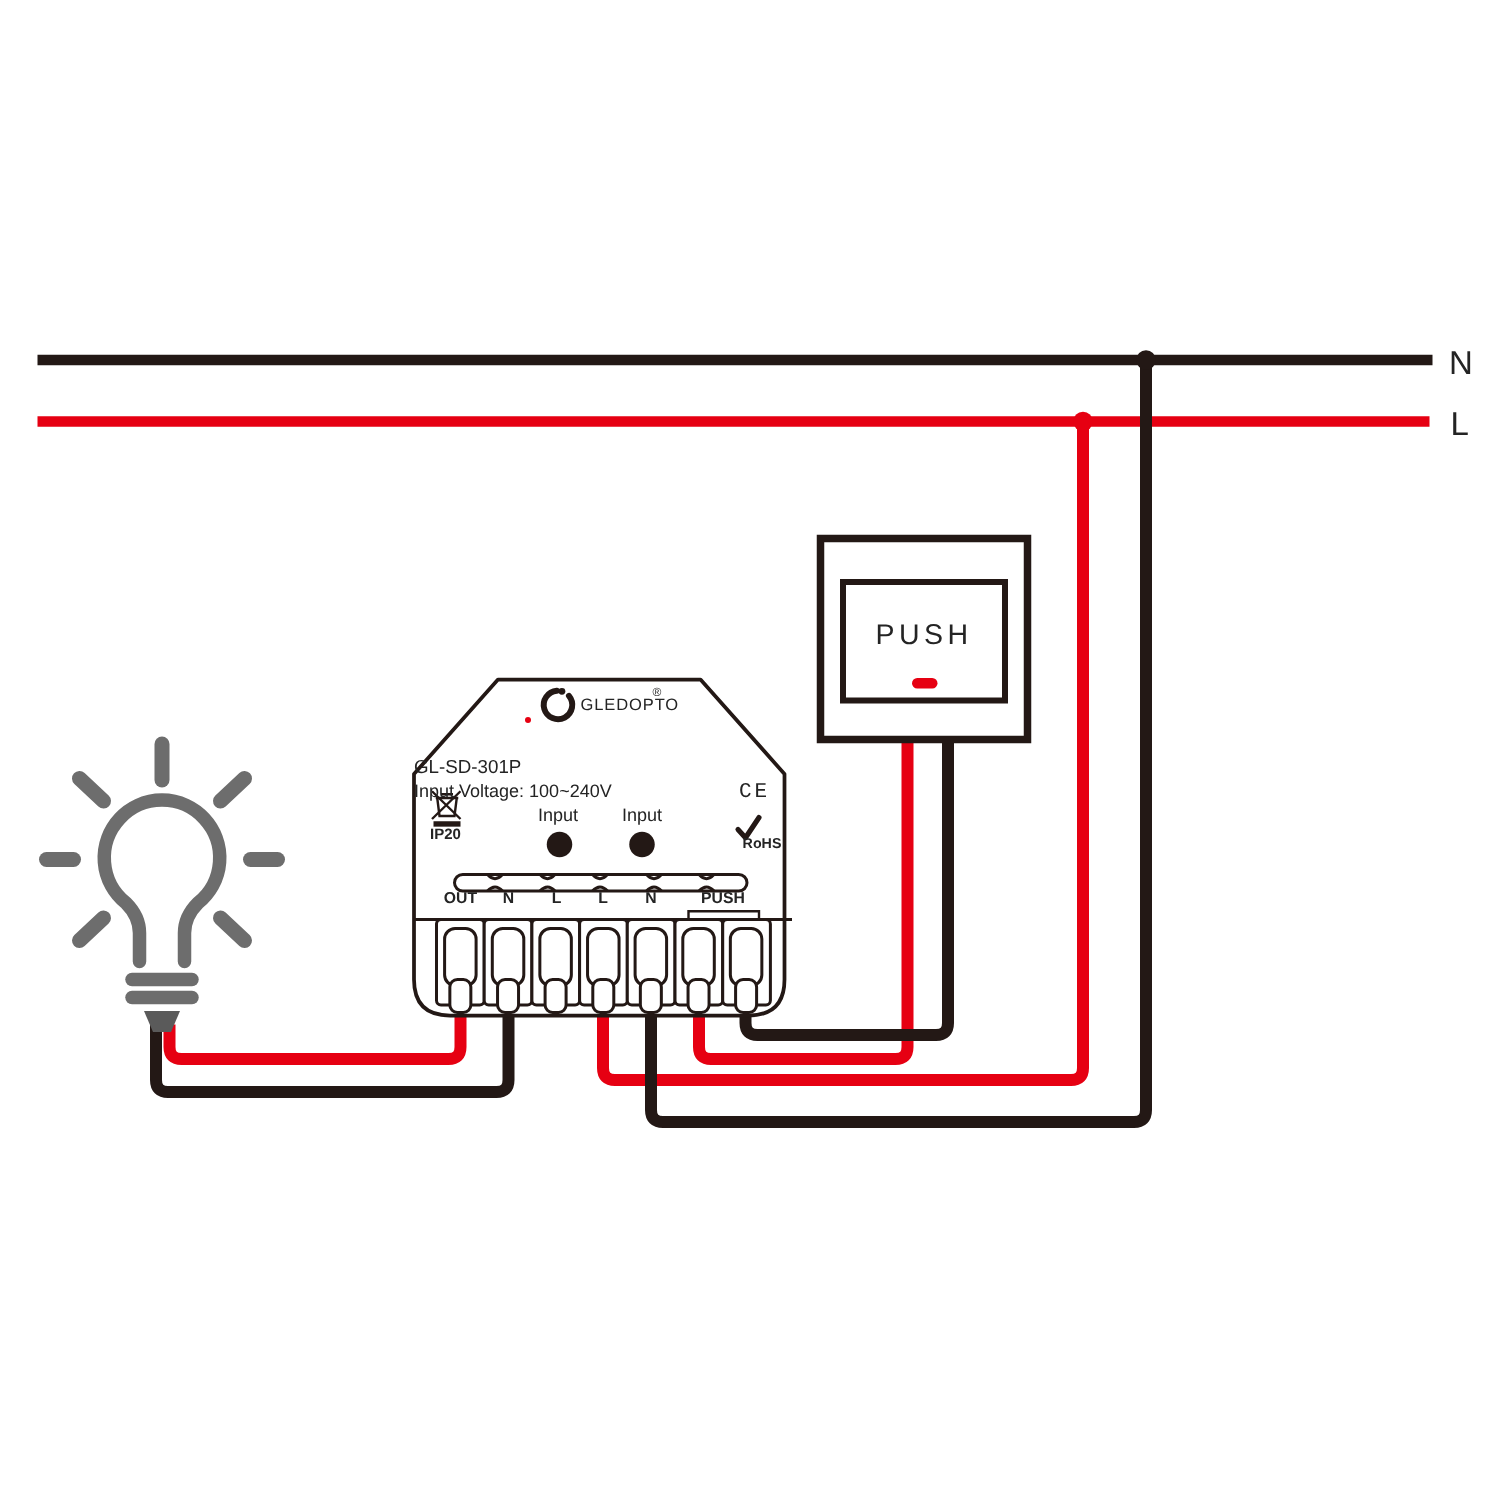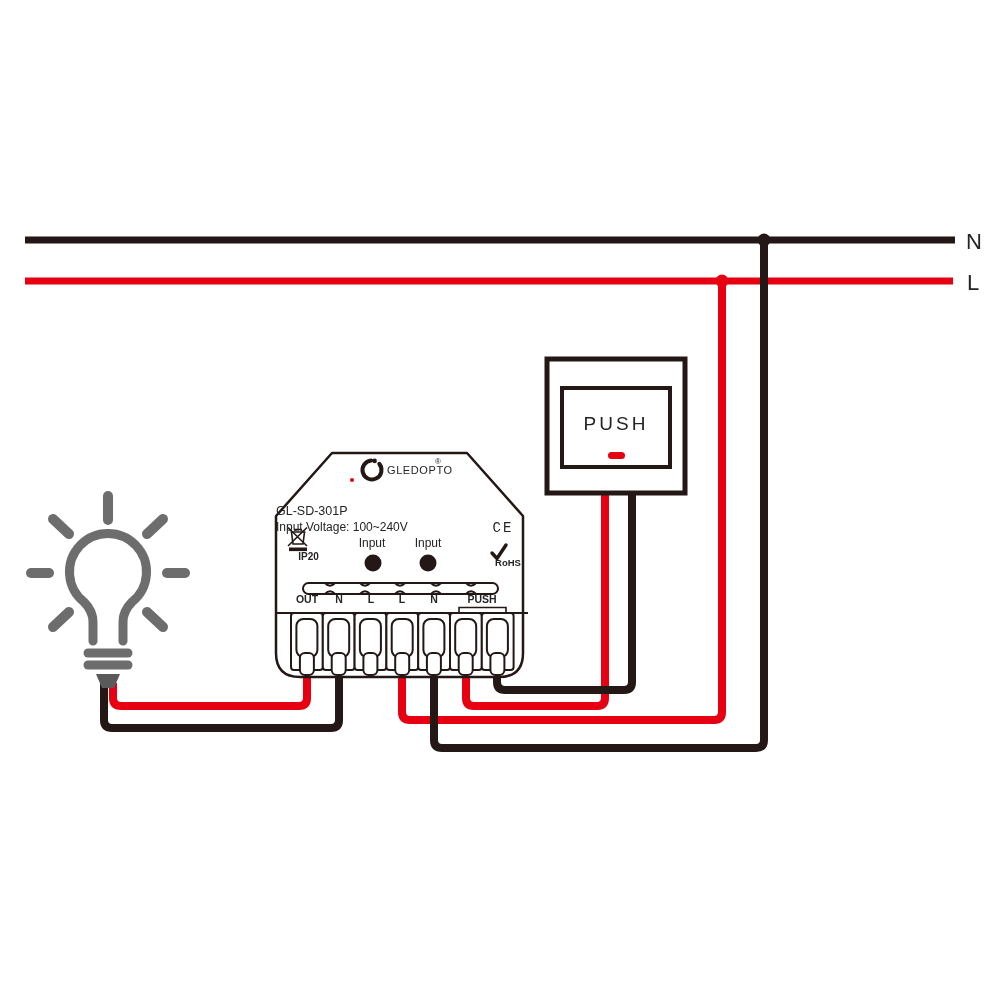--- a/index.html
+++ b/index.html
@@ -28,21 +28,21 @@
   
   .title{top:66px;left:500px;font-size:53px;font-weight:bold;letter-spacing:1px;color:var(--text_dark);}
   .buslab{font-size:22px;color:var(--text_dark);}
   .push-label{top:413px;left:616px;font-size:19px;letter-spacing:3px;color:var(--text_dark);}
   .brand{top:464px;left:387px;font-size:11px;font-weight:normal;letter-spacing:.6px;color:var(--text_dark);}
   .regmark{top:457px;left:435px;font-size:8px;color:var(--text_dark);}
   .prodname{top:483px;left:276px;width:252px;text-align:center;font-size:14.5px;font-weight:bold;color:var(--text_dark);}
   .model{top:504px;left:276px;width:252px;font-size:12.5px;color:var(--text_dark);}
   .voltage{top:520px;left:276px;width:252px;text-align:left;font-size:12px;color:var(--text_dark);}
   .btnlab{top:536px;font-size:12px;color:var(--text_dark);}
-  .iplab{top:551px;left:297px;font-size:10px;font-weight:bold;color:var(--text_dark);padding-left:23px;}
+  .iplab{top:551px;left:297px;font-size:10px;font-weight:bold;color:var(--text_dark);}
   .celab{top:520px;left:503px;font-size:14px;letter-spacing:2px;font-weight:500;color:var(--text_dark);font-family:Liberation Mono, monospace;}
   .rohslab{top:557px;left:508px;font-size:9.5px;font-weight:bold;color:var(--text_dark);}
   .term{top:593px;font-size:10.5px;font-weight:600;color:var(--text_dark);text-align:center;}
 </style>
 </head>
 <body>
 
 <div class="stage">
 
   <svg width="1000" height="1000" viewBox="0 0 1000 1000">

